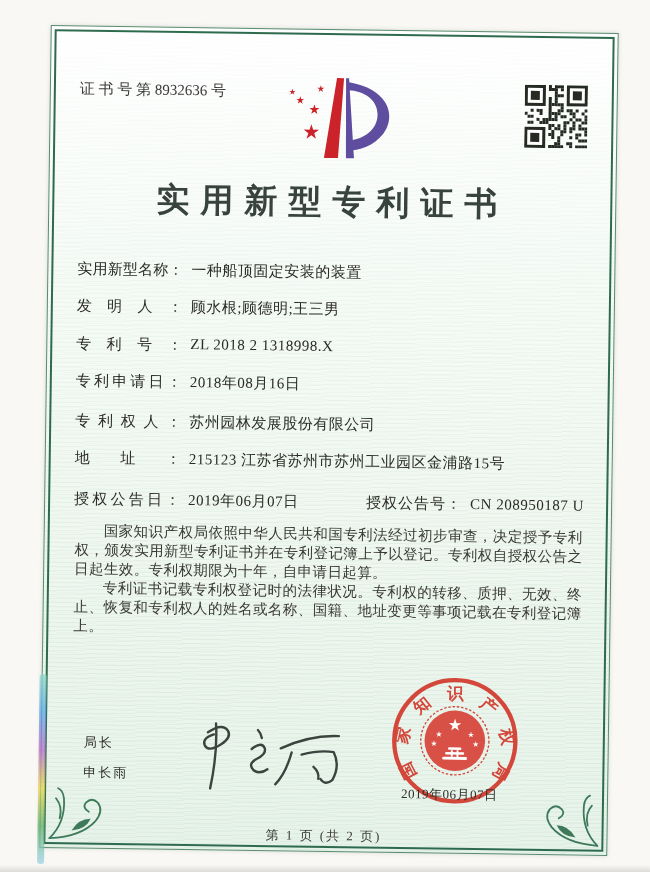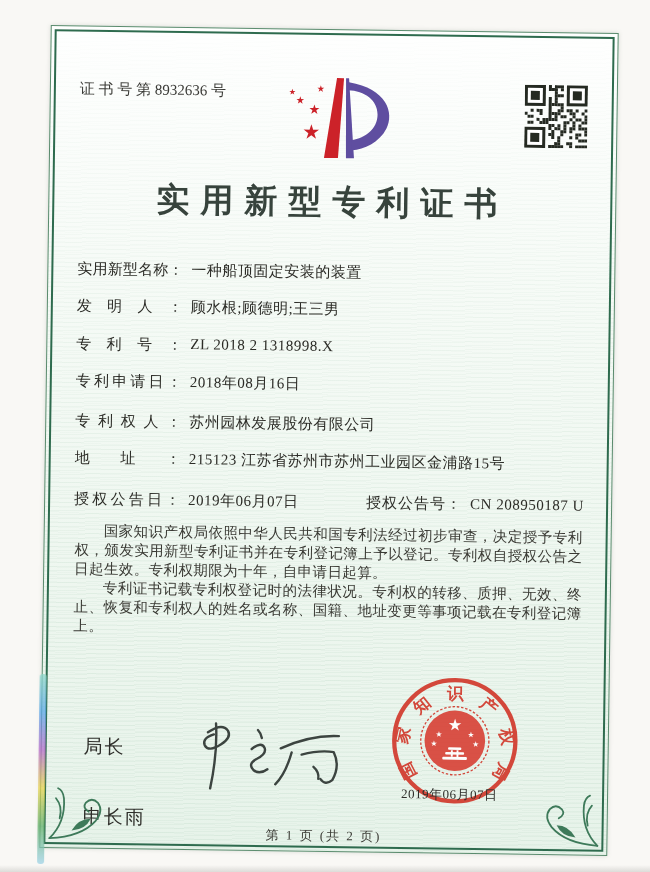--- a/index.html
+++ b/index.html
@@ -35,21 +35,21 @@
   .f-label{display:inline-block;width:106px;text-align:justify;text-align-last:justify;vertical-align:top;}
   .f-value{margin-left:8px;letter-spacing:.5px;}
   .row2-group{display:inline-block;}
   .g2{position:absolute;left:292px;top:0;}
   .g2 .f-label2{letter-spacing:1px;}
   
   .body-text{left:30px;top:495px;width:508px;font-size:14.5px;line-height:19px;
     color:#3a3a34;text-align:justify;letter-spacing:.4px;}
   .body-text p{margin:0;text-indent:2em;}
   
-  .signer{left:42px;font-size:19px;color:#2e2e2a;letter-spacing:2px;}
+  .signer{left:42px;font-size:13px;color:#2e2e2a;letter-spacing:2px;}
   .sig-box{left:144px;top:688px;width:172px;height:84px;}
   .seal-box{left:342px;top:638px;width:142px;height:142px;}
   .seal-date{left:360px;top:754px;font-size:13px;color:#2e2e2a;letter-spacing:.5px;}
   .footer{left:0;right:0;top:797px;text-align:center;font-size:13px;color:#3a3a34;letter-spacing:2px;}
   .seal-char{font-size:17.5px;font-weight:700;fill:#d23b2e;text-anchor:middle;
     font-family:"Liberation Serif","DejaVu Serif",serif;}
   .flourish{position:absolute;bottom:5px;width:64px;height:64px;}
   .fl-right{right:5px;}
   .fl-left{left:5px;transform:scaleX(-1);}
   .hologram{position:absolute;left:-3px;top:648px;width:7px;height:190px;border-radius:3px;
@@ -235,21 +235,21 @@
       <span class="f-label2">授权公告号：</span><span class="f-value">CN 208950187 U</span>
     </span>
   </div>
 
   <div class="abs body-text">
     <p>国家知识产权局依照中华人民共和国专利法经过初步审查，决定授予专利权，颁发实用新型专利证书并在专利登记簿上予以登记。专利权自授权公告之日起生效。专利权期限为十年，自申请日起算。</p>
     <p>专利证书记载专利权登记时的法律状况。专利权的转移、质押、无效、终止、恢复和专利权人的姓名或名称、国籍、地址变更等事项记载在专利登记簿上。</p>
   </div>
 
   <div class="abs signer" style="top:707px">局长</div>
-  <div class="abs signer" style="top:777px">申长雨</div>
+  <div class="abs signer" style="top:737px">申长雨</div>
 
   <svg class="abs sig-box" viewBox="0 0 172 84" fill="none" stroke="#3c4440" stroke-width="2.4" stroke-linecap="round" stroke-linejoin="round">
     <path d="M22,16 q14,-10 20,-2 q4,7 -7,14 q-12,8 -16,1 q-3,-7 9,-11"></path>
     <path d="M30,7 q2,30 -5,65"></path>
     <path d="M72,13 q3,3 4,8"></path>
     <path d="M66,32 q10,-8 13,-1 q2,6 -8,11 q-9,5 -3,11 q6,5 14,-1"></path>
     <path d="M95,31 q30,-14 58,-13"></path>
     <path d="M106,35 q-6,22 -16,32"></path>
     <path d="M116,37 q18,-5 32,-3 q7,14 -1,28 q-7,6 -12,-1"></path>
     <path d="M128,49 q6,5 5,12"></path>

